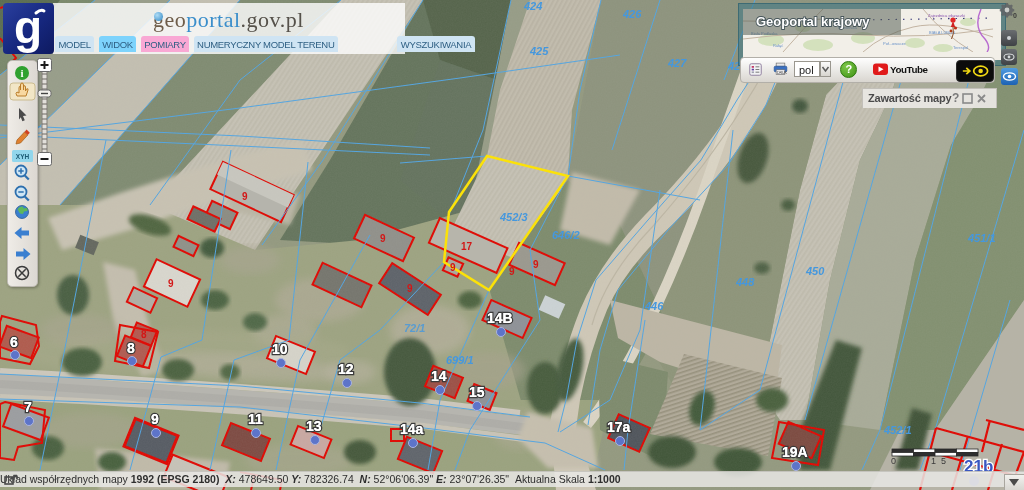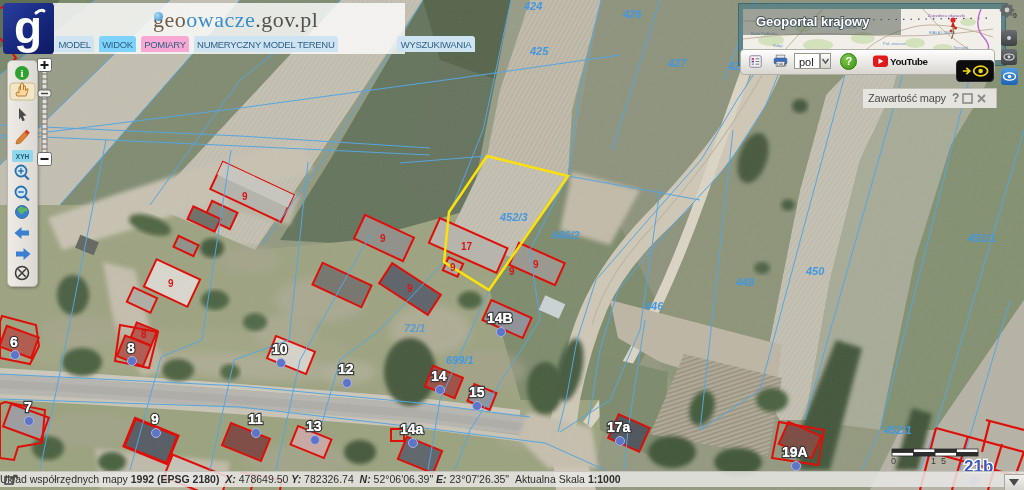--- a/index.html
+++ b/index.html
@@ -555,21 +555,21 @@
   <div style="position:absolute;left:50px;top:0;width:352px;height:51px;background:rgba(252,252,252,0.82);"></div>
 
   <div style="position:absolute;left:0;top:0;width:51px;height:51px;background:linear-gradient(135deg,#2a3f9e 0%,#16277e 55%,#0e1a60 100%);border-radius:4px;">
     <svg width="51" height="51" viewBox="0 0 51 51">
 
       <text x="25" y="40" text-anchor="middle" font-family="Liberation Sans,sans-serif" font-size="46" font-weight="bold" fill="#ffffff">g</text>
       <path d="M33,10 q5,-4 8,-2" stroke="#ffffff" stroke-width="3" fill="none" stroke-linecap="round"></path>
     </svg>
   </div>
 
-  <div style="position:absolute;left:150px;top:4px;font-family:'Liberation Serif',serif;font-size:22px;letter-spacing:0.5px;"><span style="color:#6e5c49">geo</span><span style="color:#3b8ecb">owacze</span><span style="color:#55514a">.gov.pl</span></div>
+  <div style="position:absolute;left:150px;top:4px;font-family:'Liberation Serif',serif;font-size:22px;letter-spacing:0.5px;"><span style="color:#6e5c49">geo</span><span style="color:#3b8ecb">portal</span><span style="color:#55514a">.gov.pl</span></div>
 
   <div style="position:absolute;left:151px;top:9px;width:9px;height:9px;border-radius:50%;background:radial-gradient(circle at 35% 35%,#aedcf5,#2f87c5);"></div>
 
   <div style="position:absolute;left:52px;top:33px;height:18px;width:352px;font-size:9.5px;letter-spacing:-0.3px;color:#2e5f83;white-space:nowrap;">
     
     <span style="display:inline-block;background:#cfe4f3;border-radius:3px 3px 0 0;padding:3px 3.5px 2px;margin-right:2px;">MODEL</span>
     
     <span style="display:inline-block;background:#7dd3fc;border-radius:3px 3px 0 0;padding:3px 3.5px 2px;margin-right:2px;">WIDOK</span>
     
     <span style="display:inline-block;background:#f9a8d4;border-radius:3px 3px 0 0;padding:3px 3.5px 2px;margin-right:2px;">POMIARY</span>
@@ -706,21 +706,21 @@
         <ellipse cx="8" cy="8" rx="5" ry="3" fill="none" stroke="#d5d8da" stroke-width="1.2"></ellipse>
         <circle cx="8" cy="8" r="1.4" fill="#d5d8da"></circle>
       </svg></div>
 
   <div style="width:17px;height:17px;border-radius:3px;background:linear-gradient(#4f9be0,#1d62b4);position:relative;"><svg width="17" height="17">
         <ellipse cx="8.5" cy="8.5" rx="6" ry="3.6" fill="none" stroke="#ffffff" stroke-width="1.4"></ellipse>
         <circle cx="8.5" cy="8.5" r="1.8" fill="#ffffff"></circle>
       </svg></div>
 </div>
 
-<div class="ui" style="left:740px;top:49px;width:253px;height:24px;background:linear-gradient(#fefefe,#d9d6d0);border:1px solid #b2afa8;border-radius:4px;">
+<div class="ui" style="left:740px;top:57px;width:253px;height:24px;background:linear-gradient(#fefefe,#d9d6d0);border:1px solid #b2afa8;border-radius:4px;">
 
   <svg style="position:absolute;left:8px;top:5px;" width="13" height="13" viewBox="0 0 17 17">
       <rect x="1" y="1" width="15" height="15" rx="2" fill="#f2f2f4" stroke="#8a7a9a" stroke-width="1.2"></rect>
       <rect x="3.5" y="4" width="3" height="2.2" fill="#c03060"></rect>
       <rect x="3.5" y="7.5" width="3" height="2.2" fill="#6040a0"></rect>
       <rect x="3.5" y="11" width="3" height="2.2" fill="#a0a0b0"></rect>
       <path d="M8.5,5 h5 M8.5,8.5 h5 M8.5,12 h5" stroke="#555" stroke-width="1"></path>
     </svg>
 
   <svg style="position:absolute;left:32px;top:4px;" width="15" height="14" viewBox="0 0 19 17">
@@ -750,21 +750,21 @@
 
 <div class="ui" style="left:956px;top:60px;width:36px;height:20px;background:#0c0c0c;border-radius:4px;border:1px solid #2a2a2a;">
   <svg width="36" height="20" viewBox="0 0 36 23">
       <path d="M4,11.5 h7 M8,8 l4,3.5 -4,3.5" stroke="#f0d713" stroke-width="2" fill="none"></path>
       <ellipse cx="24.5" cy="11.5" rx="8" ry="5.5" fill="none" stroke="#f0d713" stroke-width="2"></ellipse>
       <circle cx="24.5" cy="11.5" r="2.6" fill="#f0d713"></circle>
     </svg>
 </div>
 
 <div class="ui" style="left:862px;top:88px;width:133px;height:19px;background:rgba(233,231,227,0.95);border:1px solid #c2bfb9;border-bottom:none;">
-  <span style="position:absolute;left:5px;top:3px;font-size:11px;letter-spacing:-0.2px;font-weight:normal;color:#4a4a4a;">Zawartość mapy</span>
+  <span style="position:absolute;left:5px;top:3px;font-size:11px;letter-spacing:-0.2px;font-weight:bold;color:#4a4a4a;">Zawartość mapy</span>
   <span style="position:absolute;left:89px;top:2px;font-size:12px;font-weight:bold;color:#7a7a7a;">?</span>
   <svg style="position:absolute;left:99px;top:4px;" width="11" height="11">
       <rect x="1" y="1" width="9" height="9" fill="none" stroke="#8a8a8a" stroke-width="1.6"></rect>
     </svg>
   <svg style="position:absolute;left:113px;top:4px;" width="11" height="11">
       <path d="M2,2 l7,7 M9,2 l-7,7" stroke="#8a8a8a" stroke-width="1.8"></path>
     </svg>
 </div>
 
 <div class="ui" style="left:891px;top:448px;width:90px;height:16px;">

